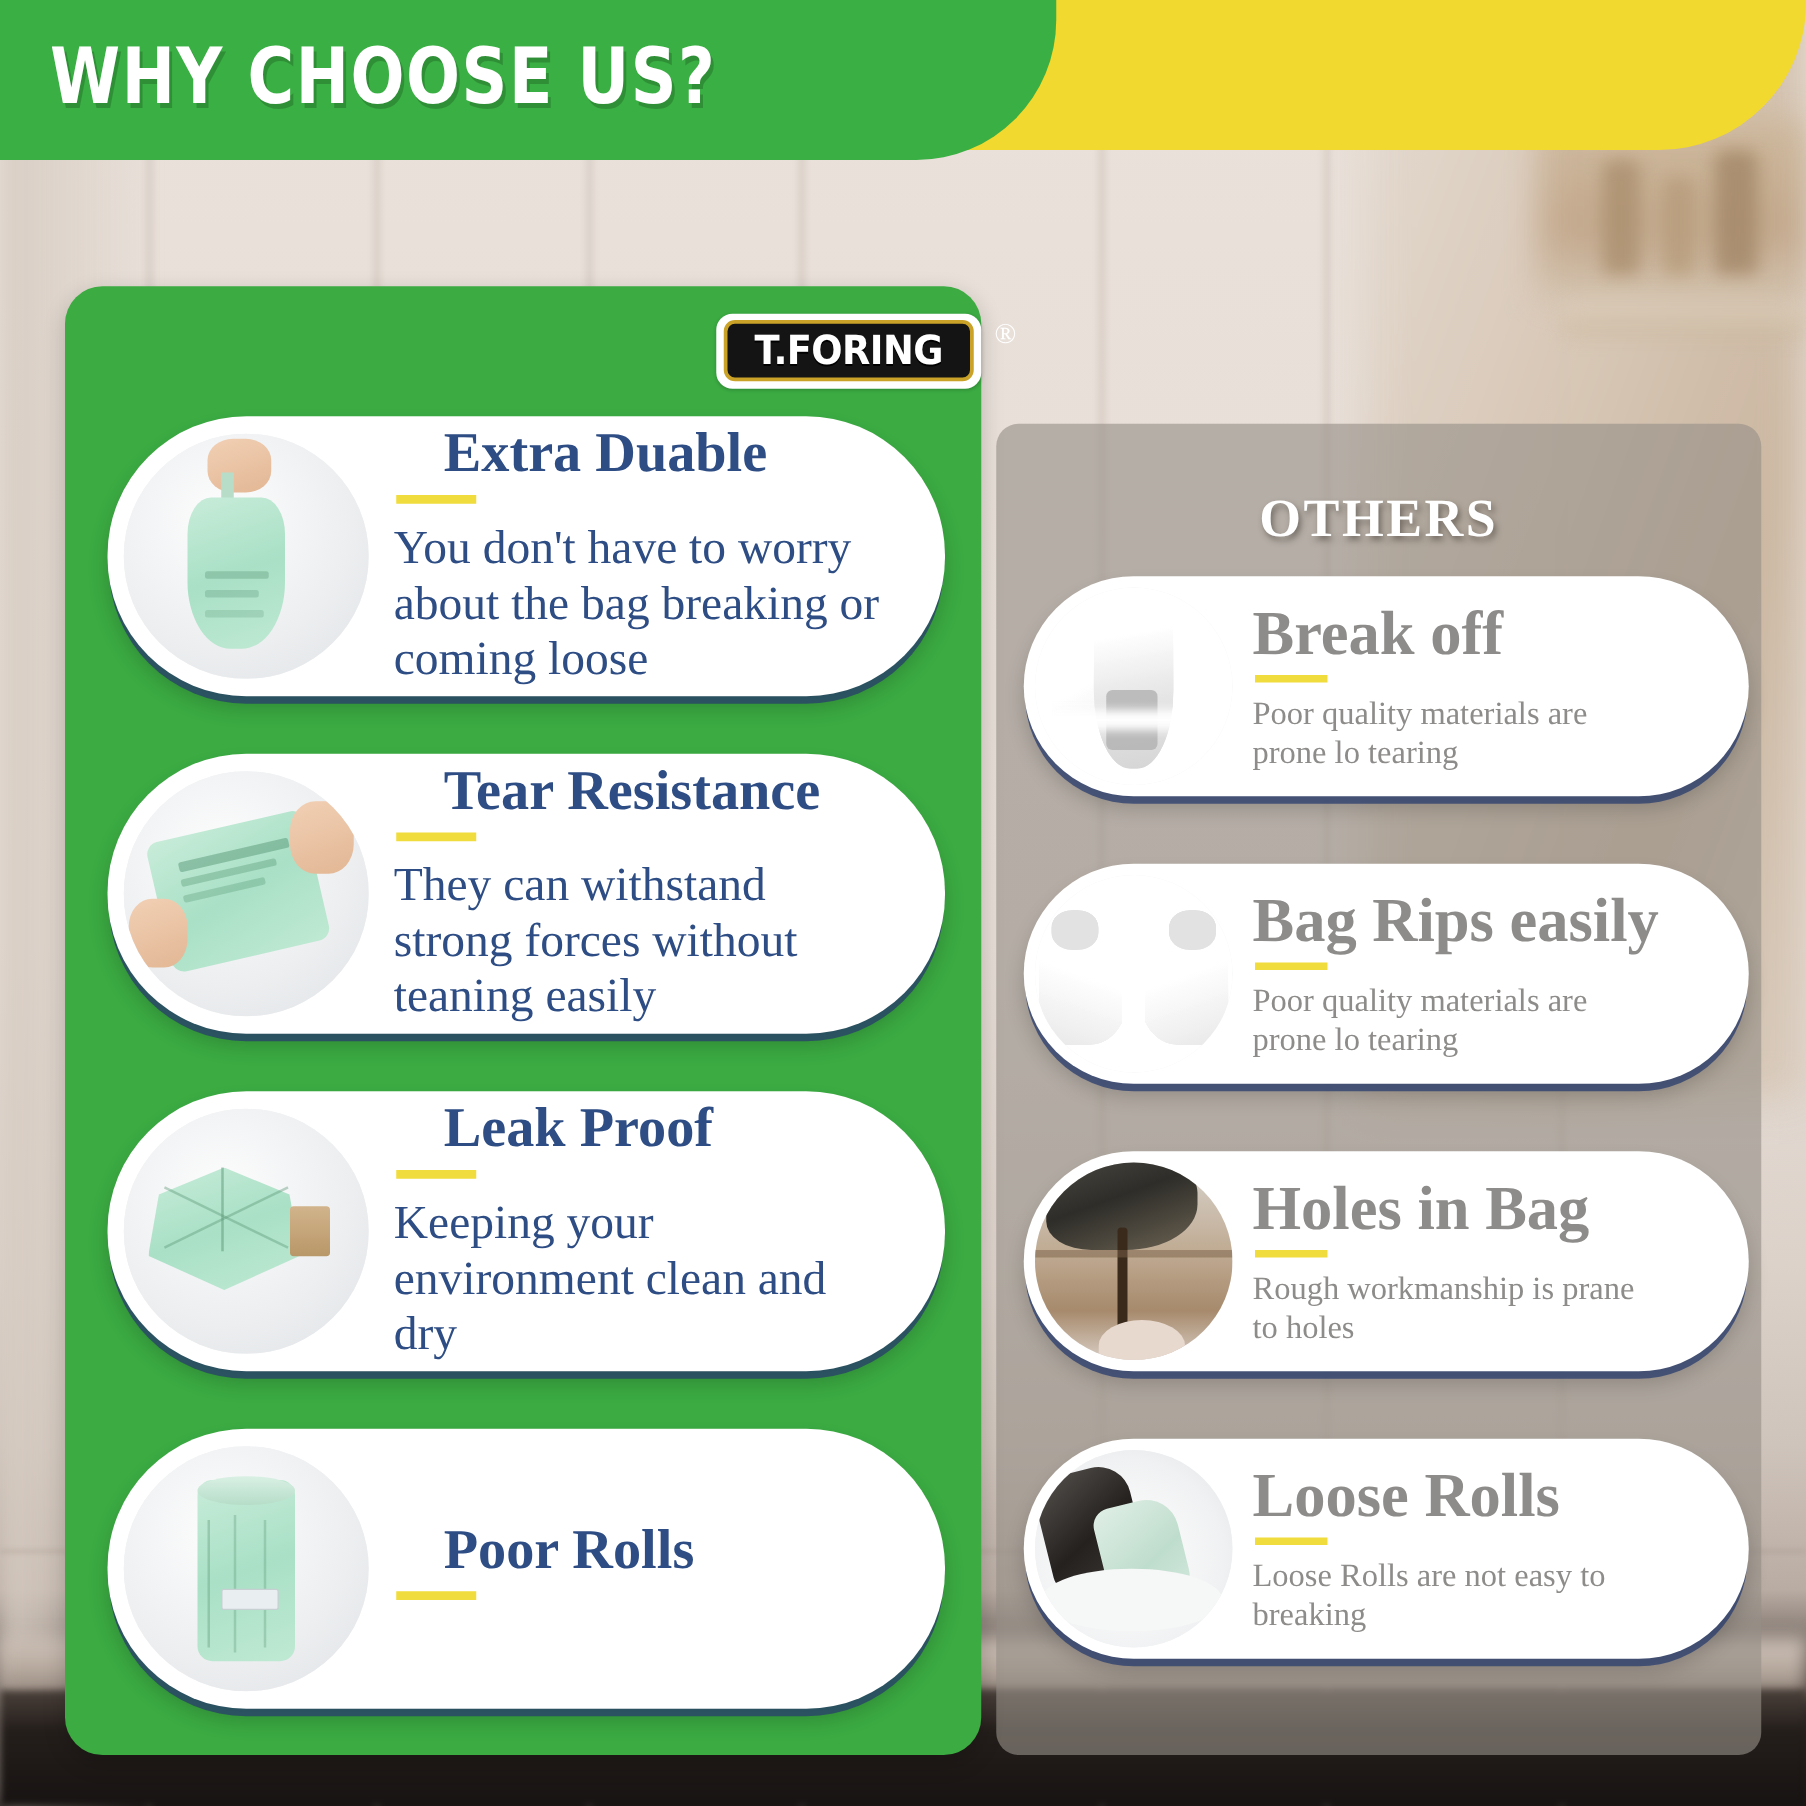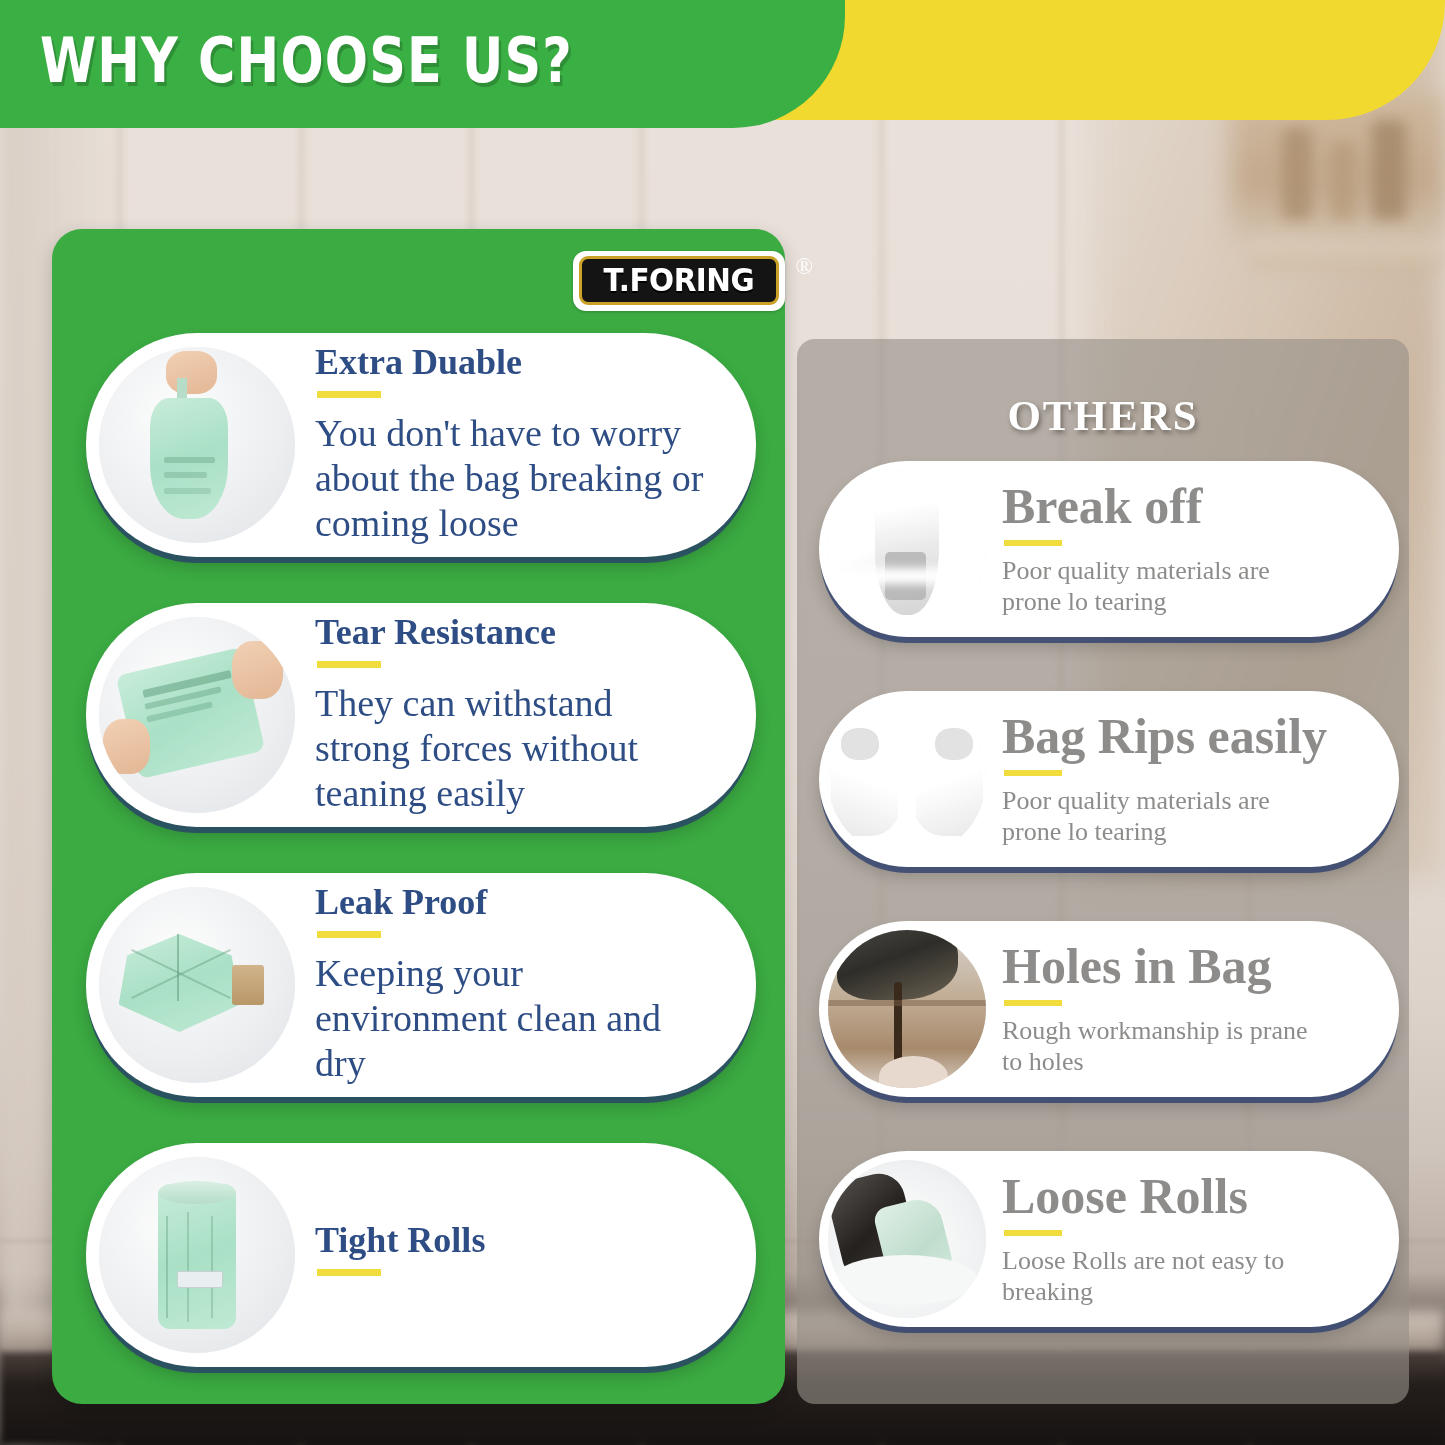--- a/index.html
+++ b/index.html
@@ -152,21 +152,21 @@
   .card-left .thumb{width:196px;height:196px;margin-left:12px;}
   .card-right .thumb{width:158px;height:158px;margin-left:9px;}
 
   .card-text{padding-left:20px;padding-right:14px;}
   .card-right .card-text{padding-left:16px;}
 
   .c-title{
     font-family:"Liberation Serif",serif;font-weight:700;
     color:#2d4d84;line-height:1;white-space:nowrap;
   }
-  .card-left .c-title{font-size:36px;}
+  .card-left .c-title{font-size:45px;margin-left:40px;}
   .card-right .c-title{font-size:50px;color:#8e8c8a;}
 
   .c-rule{height:7px;background:#f0dc3c;margin:11px 0 13px 2px;}
   .card-left .c-rule{width:64px;}
   .card-right .c-rule{width:58px;height:6px;margin:9px 0 10px 2px;}
 
   .c-desc{
     font-family:"Liberation Serif",serif;color:#2d4d84;
     line-height:1.18;
   }
@@ -356,19 +356,19 @@
           <div class="ph-bg"></div>
           <div class="mint" style="position:absolute;left:30%;top:14%;width:40%;height:74%;border-radius:12px;"></div>
           <div style="position:absolute;left:30%;top:12%;width:40%;height:12%;background:linear-gradient(180deg,#d9f0e4,#b6ddc8);border-radius:50%;"></div>
           <div style="position:absolute;left:34%;top:30%;width:2px;height:52%;background:rgba(85,145,112,.35);"></div>
           <div style="position:absolute;left:45%;top:28%;width:2px;height:56%;background:rgba(85,145,112,.3);"></div>
           <div style="position:absolute;left:57%;top:30%;width:2px;height:52%;background:rgba(85,145,112,.3);"></div>
           <div style="position:absolute;left:40%;top:58%;width:22%;height:8%;background:#e9eef0;border-radius:2px;border:1px solid #c6cfd2;"></div>
         </div>
       </div>
       <div class="card-text">
-        <div class="c-title">Tight Rolls</div>
+        <div class="c-title">Poor Rolls</div>
         <div class="c-rule"></div>
       </div>
     </div>
 
   </div>
 </div>
 
 </body></html>

